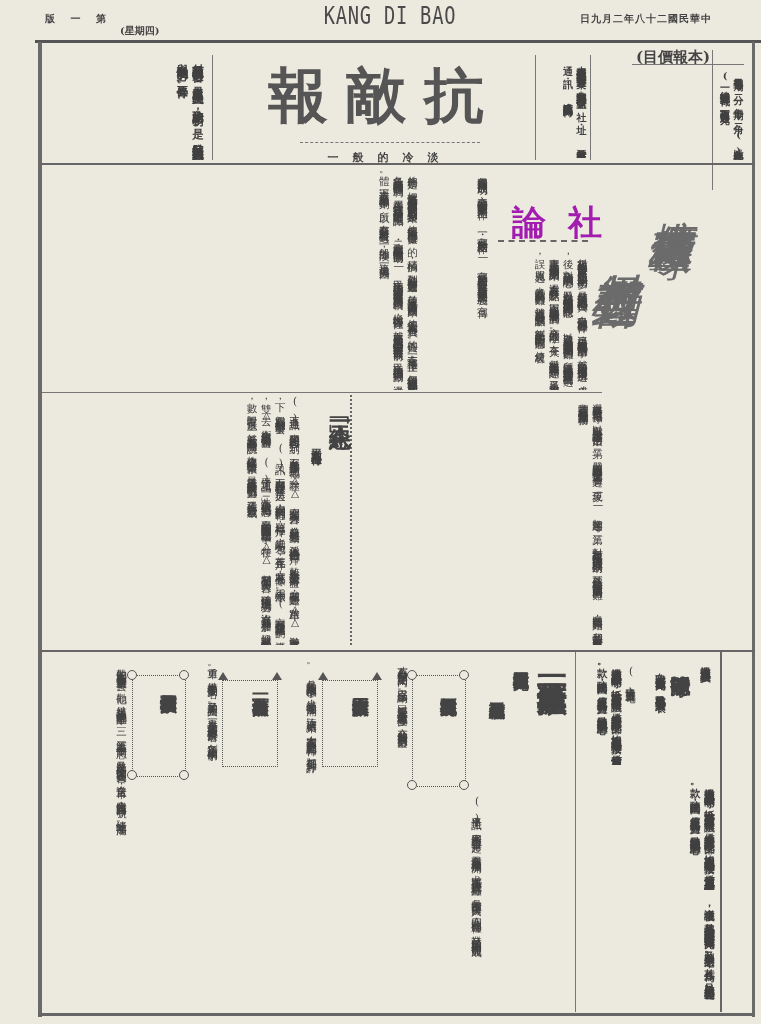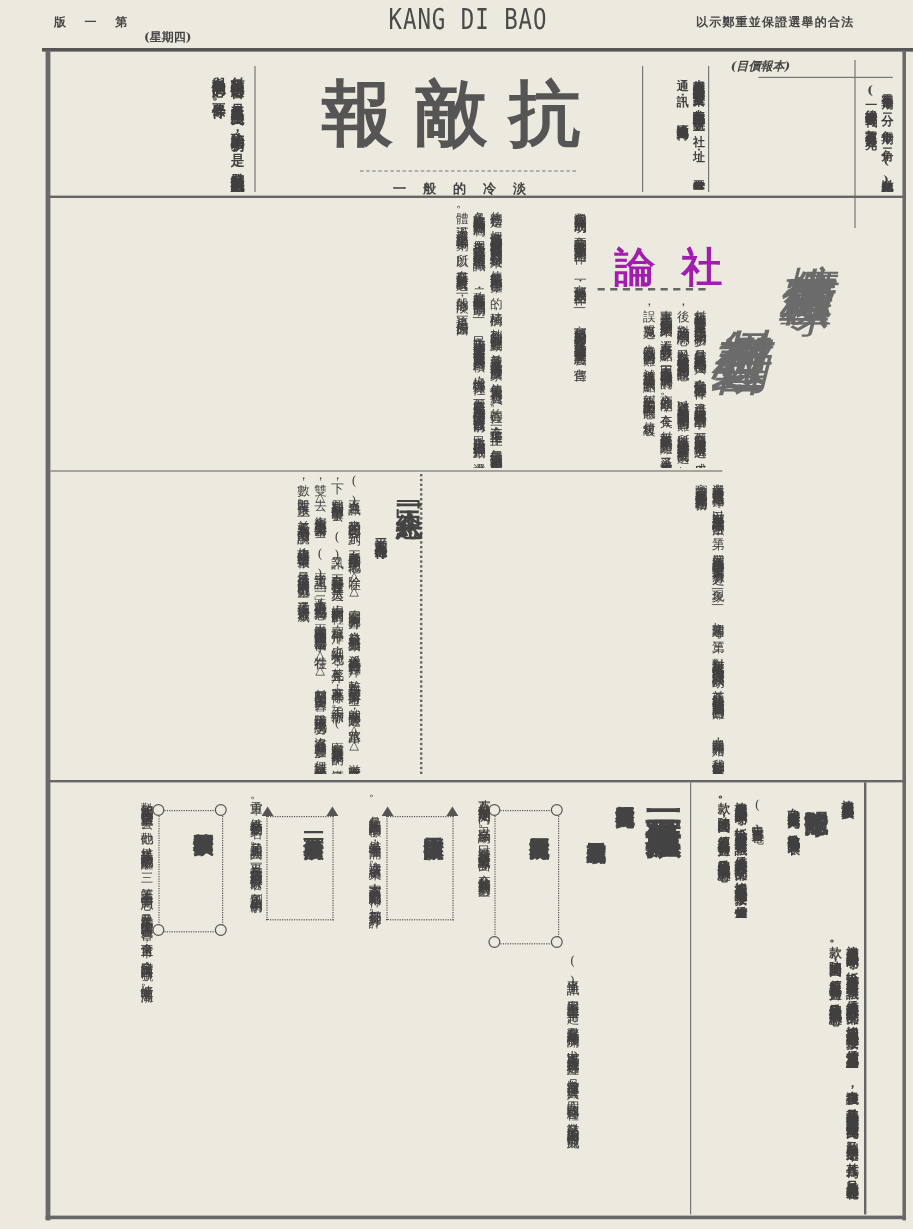--- a/index.html
+++ b/index.html
@@ -27,21 +27,21 @@
   .corner{width:8px;height:8px;border:1px solid #555;border-radius:50%;background:#ece9df;}
   .tri{width:0;height:0;border-left:5px solid transparent;border-right:5px solid transparent;border-bottom:8px solid #555;}
 </style>
 </head>
 <body>
 
 <div class="abs topbar">
   <div class="abs hdr-small" style="left:45px;top:12px;letter-spacing:6px;">版 一 第</div>
   <div class="abs hdr-small" style="left:120px;top:24px;">(星期四)</div>
   <div class="abs masthead-latin">KANG DI BAO</div>
-  <div class="abs hdr-small" style="left:580px;top:12px;letter-spacing:1px;">以示鄭重並保證選舉的合法</div>
+  <div class="abs hdr-small" style="left:580px;top:12px;letter-spacing:1px;">日九月二年八十二國民華中</div>
 </div>
 
 <div class="abs frame"></div>
 <div class="abs leftrule"></div>
 <div class="abs rightrule"></div>
 <div class="abs bottomrule"></div>
 
 <div class="abs vline" style="left:212px;top:55px;height:105px;"></div>
 <div class="abs vline" style="left:535px;top:55px;height:105px;"></div>
 <div class="abs vline" style="left:590px;top:55px;height:105px;"></div>
@@ -53,21 +53,21 @@
 </div>
 
 <div class="abs brand">報敵抗</div>
 <div class="abs hline" style="left:300px;top:142px;width:180px;border-top:1px dashed #777;background:none;"></div>
 <div class="abs issue">一般的冷淡</div>
 
 <div class="abs vt col-text" style="left:540px;top:58px;height:100px;width:48px;font-size:10px;font-weight:bold;">
   <span>本報業經邊區行政委員會立案</span> <span>中華郵政特准掛號立</span> <span>社 址： 晉察冀邊區</span> <span>通 訊： 邊區郵局轉</span>
 </div>
 
-<div class="abs" style="left:609px;top:48px;font-size:10px;font-weight:bold;color:#444;font-style:italic;">(目價報本)</div>
+<div class="abs" style="left:636px;top:48px;font-size:15px;font-weight:bold;color:#444;">(目價報本)</div>
 <div class="abs hline" style="left:632px;top:64px;width:112px;"></div>
 <div class="abs vt col-text" style="left:630px;top:70px;height:90px;width:115px;font-size:10px;font-weight:bold;">
   <span>零售每期 二分</span> <span>每十期 二角</span> <span>(以此類推)</span> <span>(一律掛號郵寄代</span> <span>款不得超過一元)</span>
 </div>
 
 <div class="abs editorial-title">論社</div>
 <div class="abs hline" style="left:498px;top:240px;width:90px;border-top:2px dashed #666;background:none;"></div>
 
 <div class="abs vt calli" style="left:640px;top:185px;height:460px;width:60px;">擴大宣傳積極領導</div>
 <div class="abs vt calli" style="left:588px;top:235px;height:380px;width:60px;font-size:48px;">村級普選運動</div>

